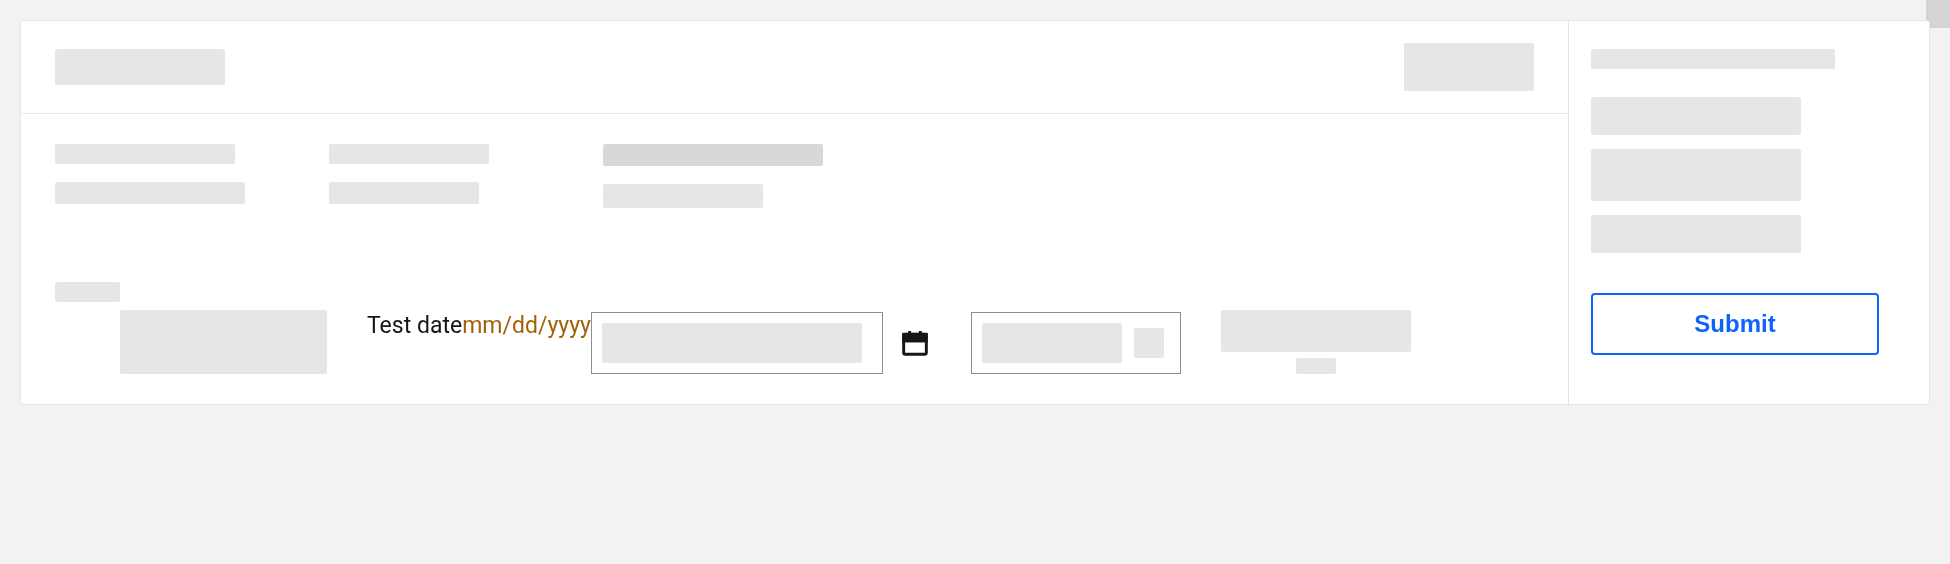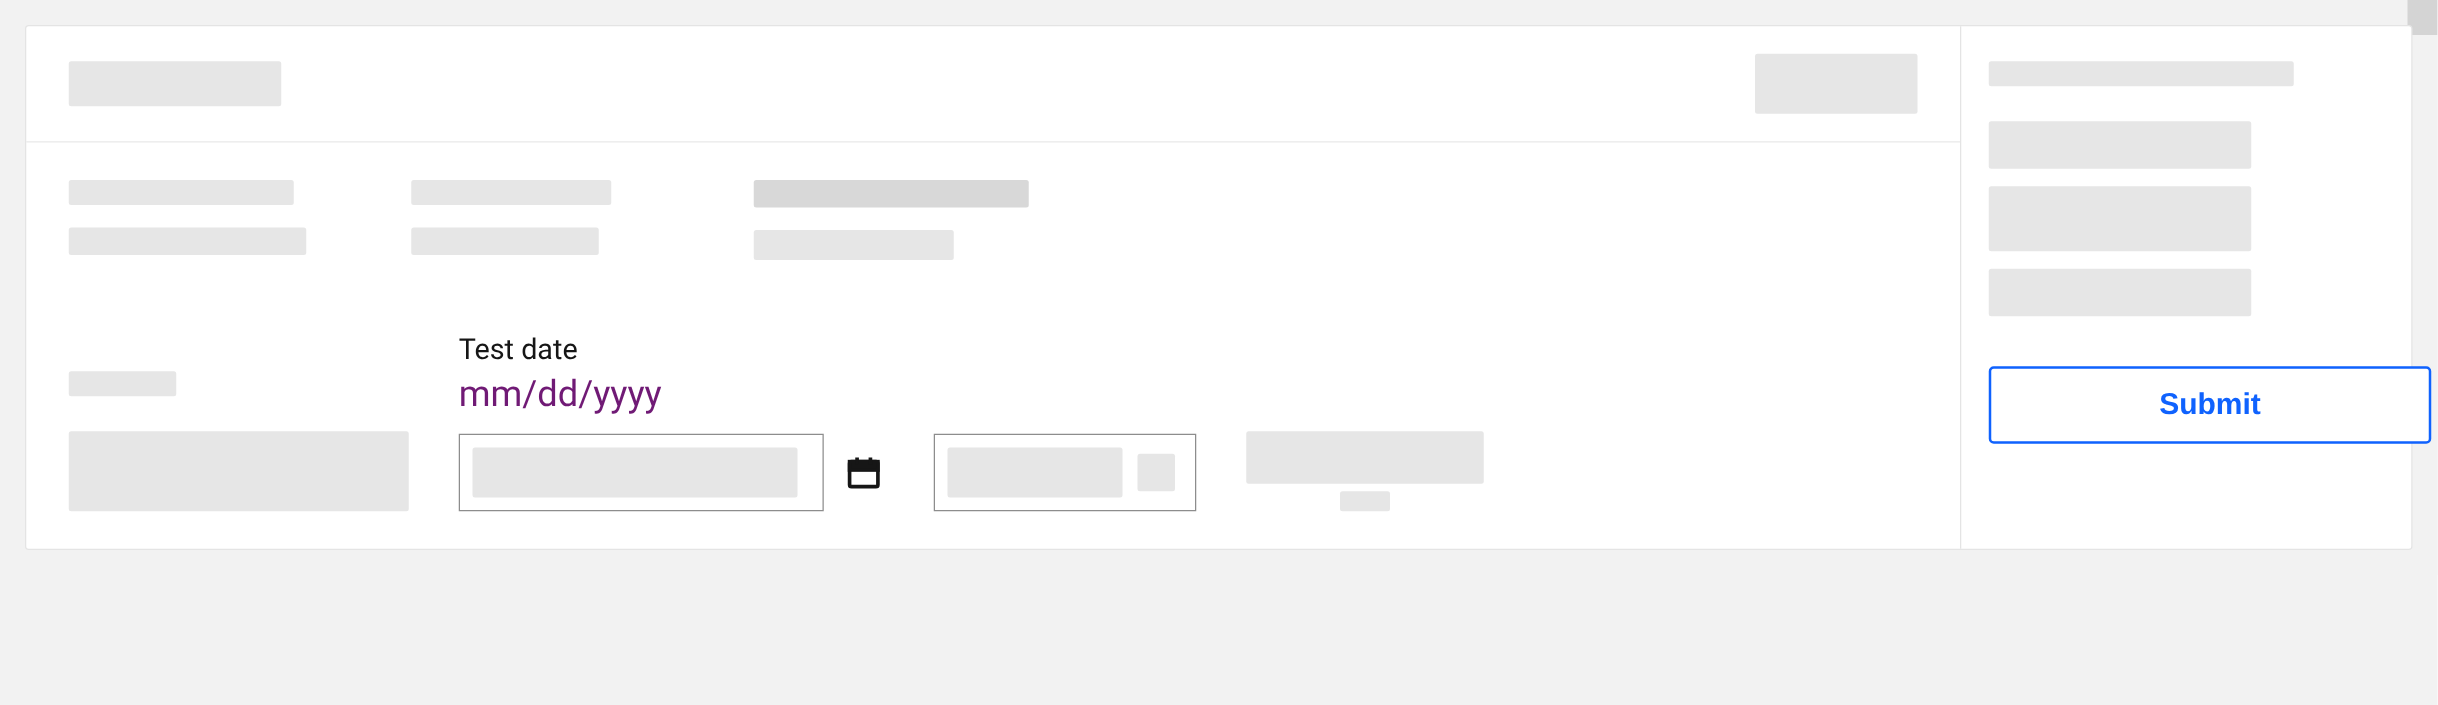--- a/index.html
+++ b/index.html
@@ -61,33 +61,33 @@
   
   .row2 { margin-top: 18px; }
 
   
   .lower {
     margin-top: 58px;
     display: flex;
     gap: 40px;
     align-items: flex-end;
   }
-  .lower-col { display: flex; flex-direction: column; }
+  .lower-col { display: flex; flex-direction: row; margin-top: 16px; }
 
   .lower-left-top { width: 86px; height: 20px; }
   .lower-left-big { width: 272px; height: 64px; margin-top: 28px; }
 
   .label {
     font-size: 23px;
     color: #161616;
     margin: 0 0 6px 0;
   }
   .hint {
-    font-size: 29px;
-    color: #701a75;
+    font-size: 23px;
+    color: #a16207;
     margin: 0 0 14px 0;
   }
 
   .date-row { display: flex; align-items: center; gap: 16px; }
   .date-box, .time-box {
     border: 1px solid #8d8d8d;
     background: #fff;
     display: flex;
     align-items: center;
     padding: 8px 10px;
@@ -111,21 +111,21 @@
 
   
   .side .sk { background: #e6e6e6; }
   .s1 { width: 244px; height: 20px; }
   .s-box1 { width: 210px; height: 38px; margin-top: 24px; }
   .s-box2 { width: 210px; height: 52px; margin-top: 10px; }
   .s-box3 { width: 210px; height: 38px; margin-top: 10px; }
 
   .submit-btn {
     margin-top: 36px;
-    width: 354px;
+    width: 288px;
     height: 62px;
     border: 2px solid #0f62fe;
     border-radius: 4px;
     background: #fff;
     color: #0f62fe;
     font-size: 24px;
     font-weight: 600;
     cursor: pointer;
     display: flex;
     align-items: center;

